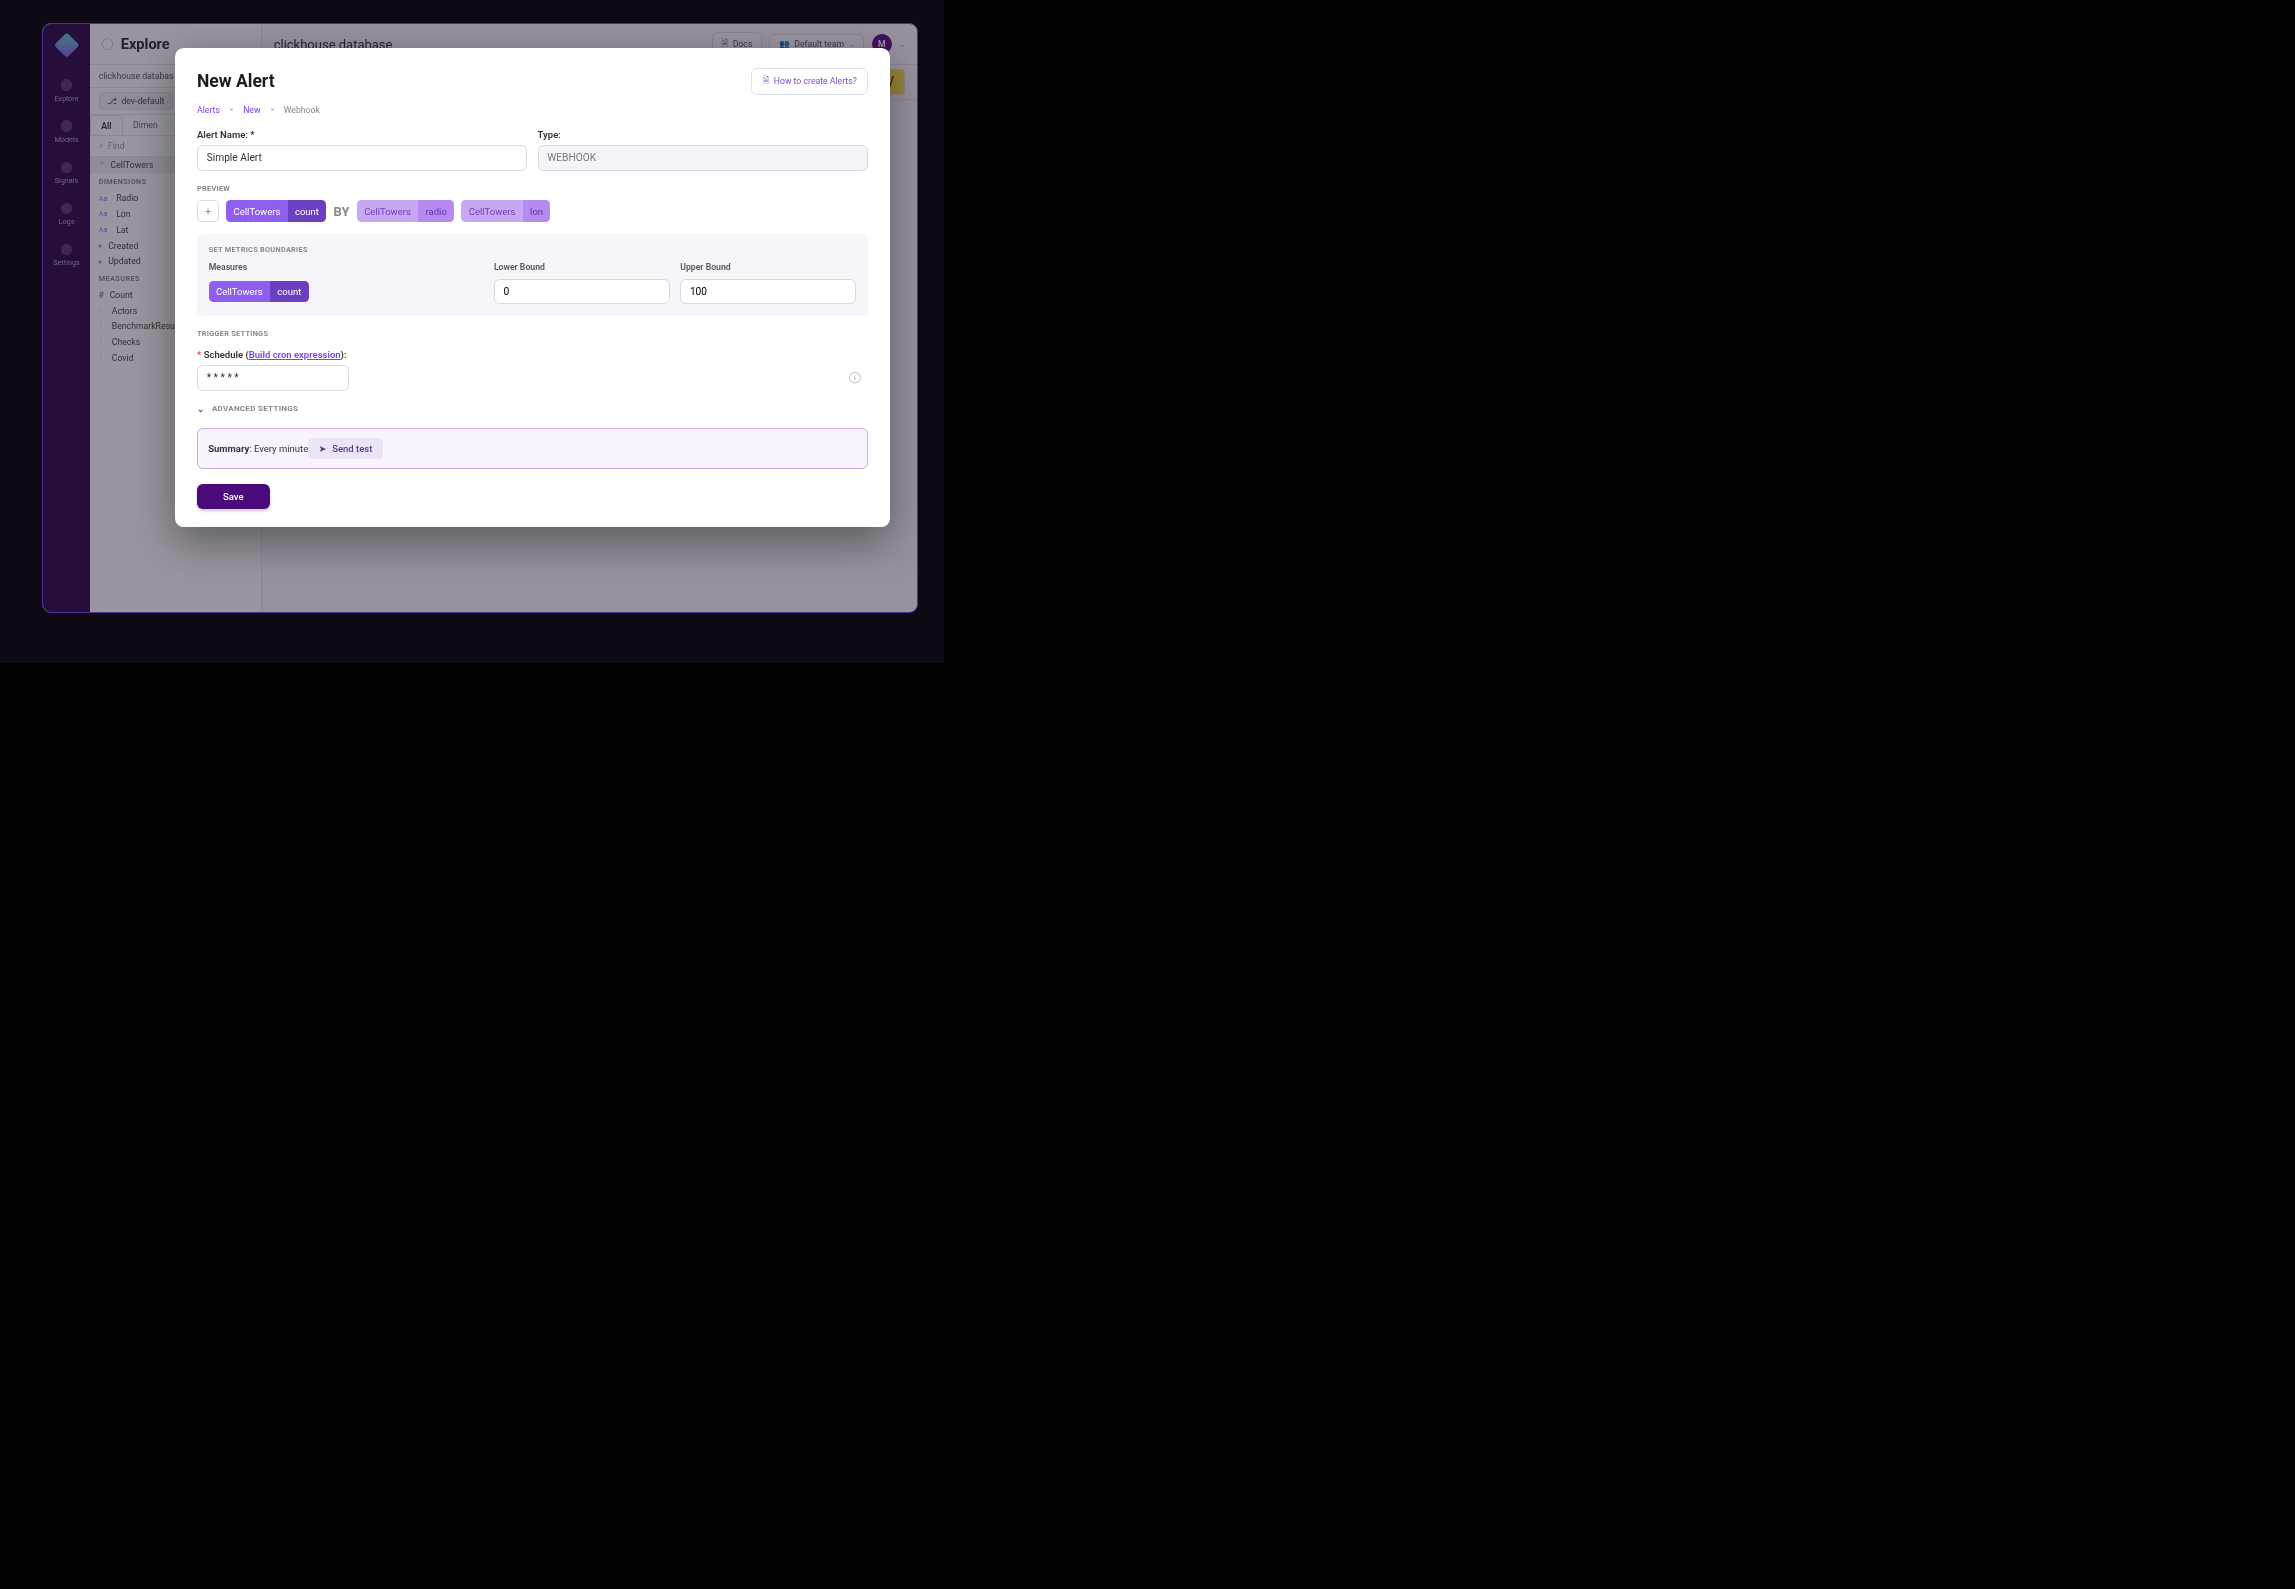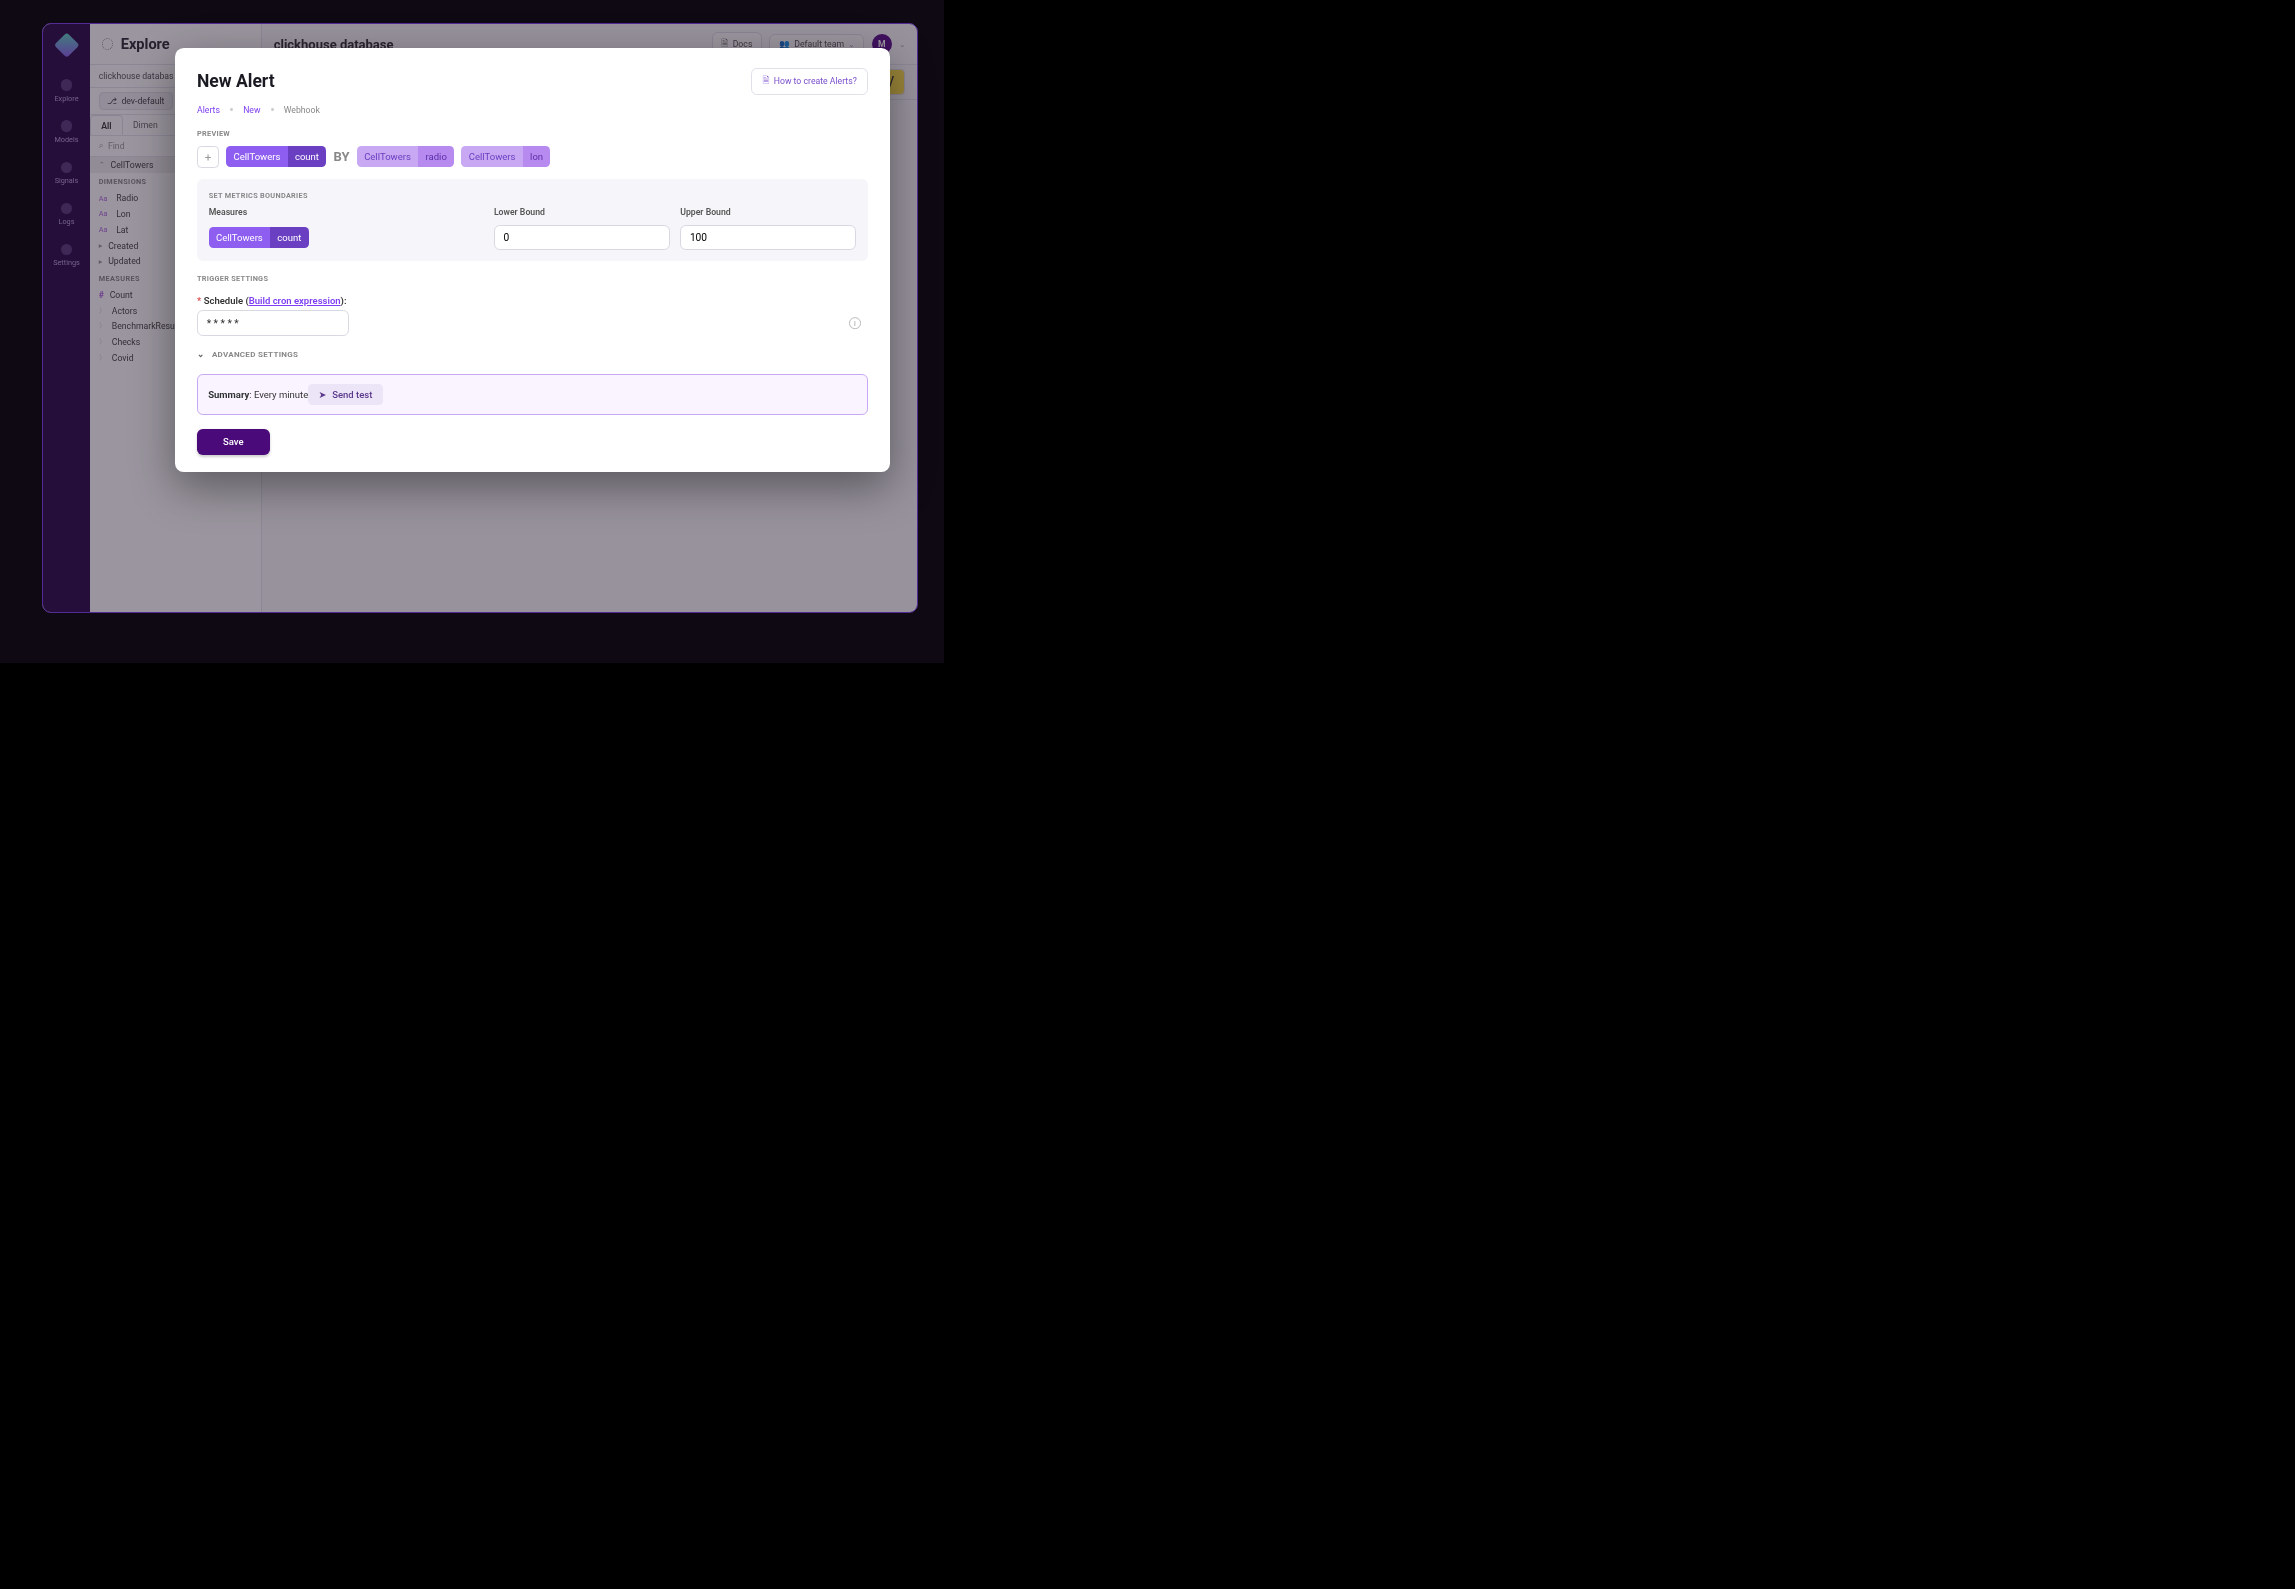--- a/index.html
+++ b/index.html
@@ -21,21 +21,21 @@
 .tabs-sm .active{background:#fff;border:0.7px solid #e0e0ea;border-bottom:none;border-radius:4.4px 4.4px 0 0;color:#333;font-weight:600}
 .find{display:flex;align-items:center;gap:4.4px;padding:4.4px 8.7px;border-bottom:0.7px solid #e6e6ee;color:#999;font-size:8.7px}
 .section-h{font-size:7.3px;font-weight:700;letter-spacing:0.4px;color:#888;padding:4.4px 8.7px}
 .tree-item{display:flex;align-items:center;gap:5.8px;padding:2.9px 8.7px;font-size:8.7px;color:#444}
 .tree-item.sel{background:#eee}
 .tag{font-size:7.3px;font-weight:400;color:#b36be0;width:11.7px}
 .hash{color:#b36be0;font-weight:700}
 .chev{color:#999;font-size:7.3px}
 .main{flex:1;display:flex;flex-direction:column}
 .main-head{height:41px;display:flex;align-items:center;justify-content:space-between;padding:0 11.7px;border-bottom:0.7px solid #e6e6ee}
-.main-head h2{font-size:13px;font-weight:700;color:#333}
+.main-head h2{font-size:13px;font-weight:400;color:#333}
 .head-right{display:flex;align-items:center;gap:7.3px}
 .docs-btn,.team-btn{display:inline-flex;align-items:center;gap:4.4px;border:0.7px solid #e0e0ea;background:#fff;border-radius:5.8px;padding:4.4px 8.7px;font-size:8.7px;color:#555}
 .avatar{width:20.4px;height:20.4px;border-radius:50%;background:#5b0f8c;color:#fff;display:flex;align-items:center;justify-content:center;font-size:8.7px;font-weight:600}
 .subbar{height:35px;display:flex;align-items:center;justify-content:flex-end;padding:0 11.7px;border-bottom:0.7px solid #e6e6ee}
 .csv{background:#fde047;border:0.7px solid #e0e0ea;border-radius:4.4px;padding:4.4px 10.2px;font-size:14px;color:#333}
 .close-pill{position:absolute;top:52px;right:103px;border:1.5px solid #7e3ff2;border-radius:5.8px;padding:1.5px 5.8px;font-size:8.7px;color:#7e3ff2;background:#fff;z-index:5}
 .scrim{position:absolute;inset:0;background:rgba(30,20,40,.45)}
 .modal{position:absolute;top:48px;left:175px;width:715px;background:#fff;border-radius:8.7px;box-shadow:0 14.6px 44px rgba(0,0,0,.4);padding:20.4px 22px 17.5px;z-index:10}
 .modal-h{display:flex;justify-content:space-between;align-items:center;margin-bottom:10.2px}
 .modal-h h1{font-size:17.5px;font-weight:700;color:#1a1a22}
@@ -213,20 +213,30 @@
     </div>
   </div>
   <div class="bcrumb">
     <span class="on">Alerts</span>
     <span class="dot"></span>
     <span class="on">New</span>
     <span class="dot"></span>
     <span>Webhook</span>
   </div>
 
+  <div class="row">
+    <div class="col">
+      <div class="lbl">Alert Name: *</div>
+      <input class="inp" value="Simple Alert" style="">
+    </div>
+    <div class="col">
+      <div class="lbl">Type:</div>
+      <input class="inp ro" readonly="" value="WEBHOOK" style="">
+    </div>
+  </div>
 
   <div class="sect">PREVIEW</div>
   <div class="pills">
     <div class="addbtn">+</div>
     <div class="pill p-solid">
         <span class="a">CellTowers</span>
         <span class="b">count</span>
       </div>
     <span class="byw">BY</span>
     <div class="pill p-light">

